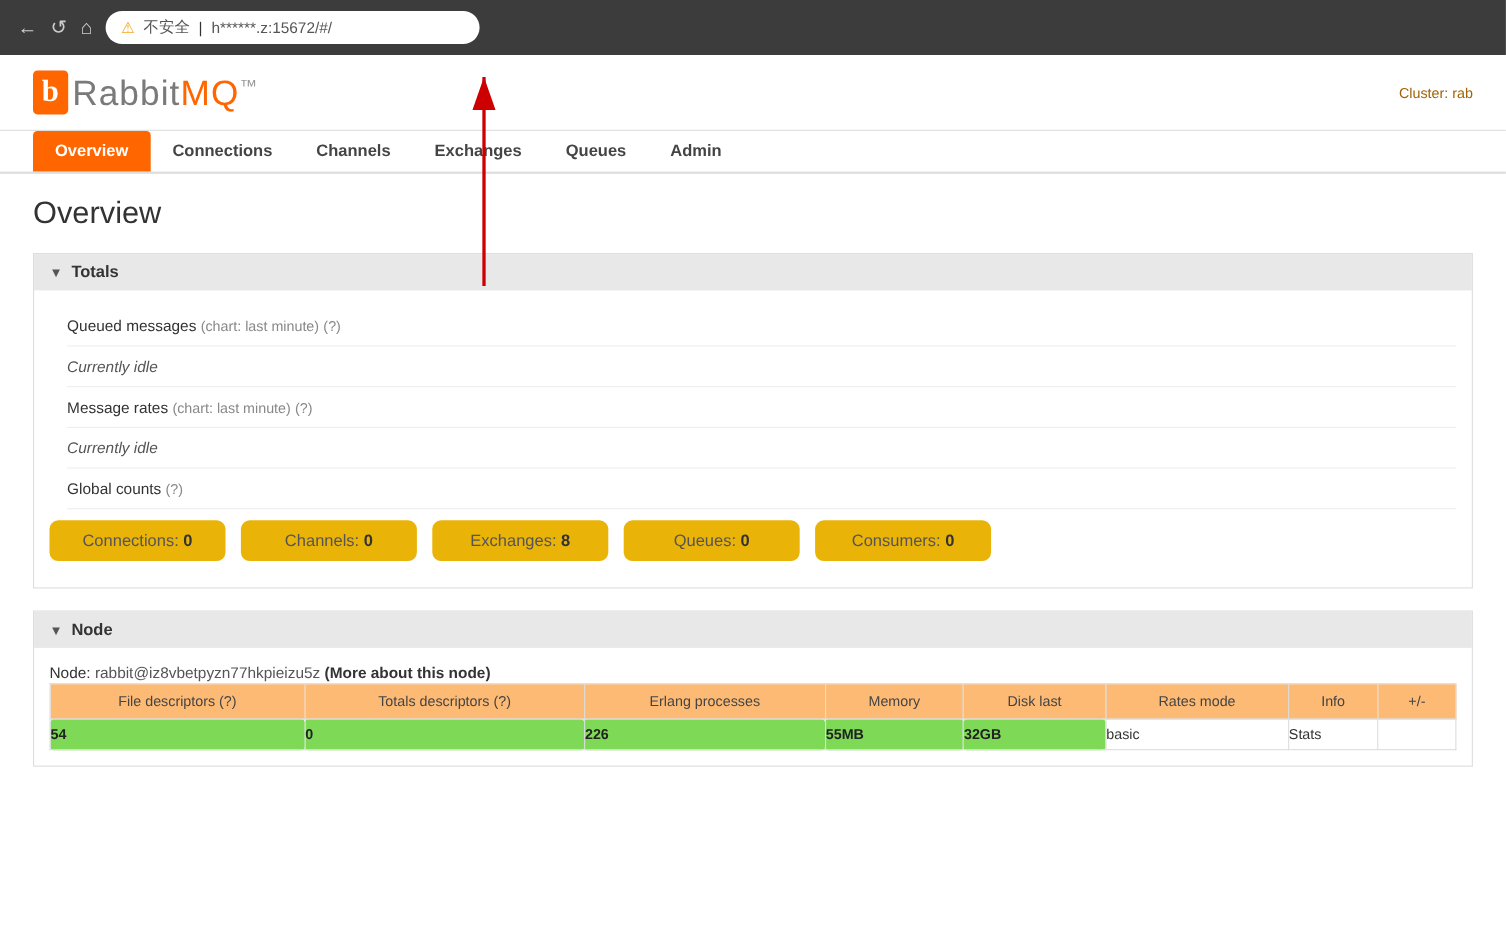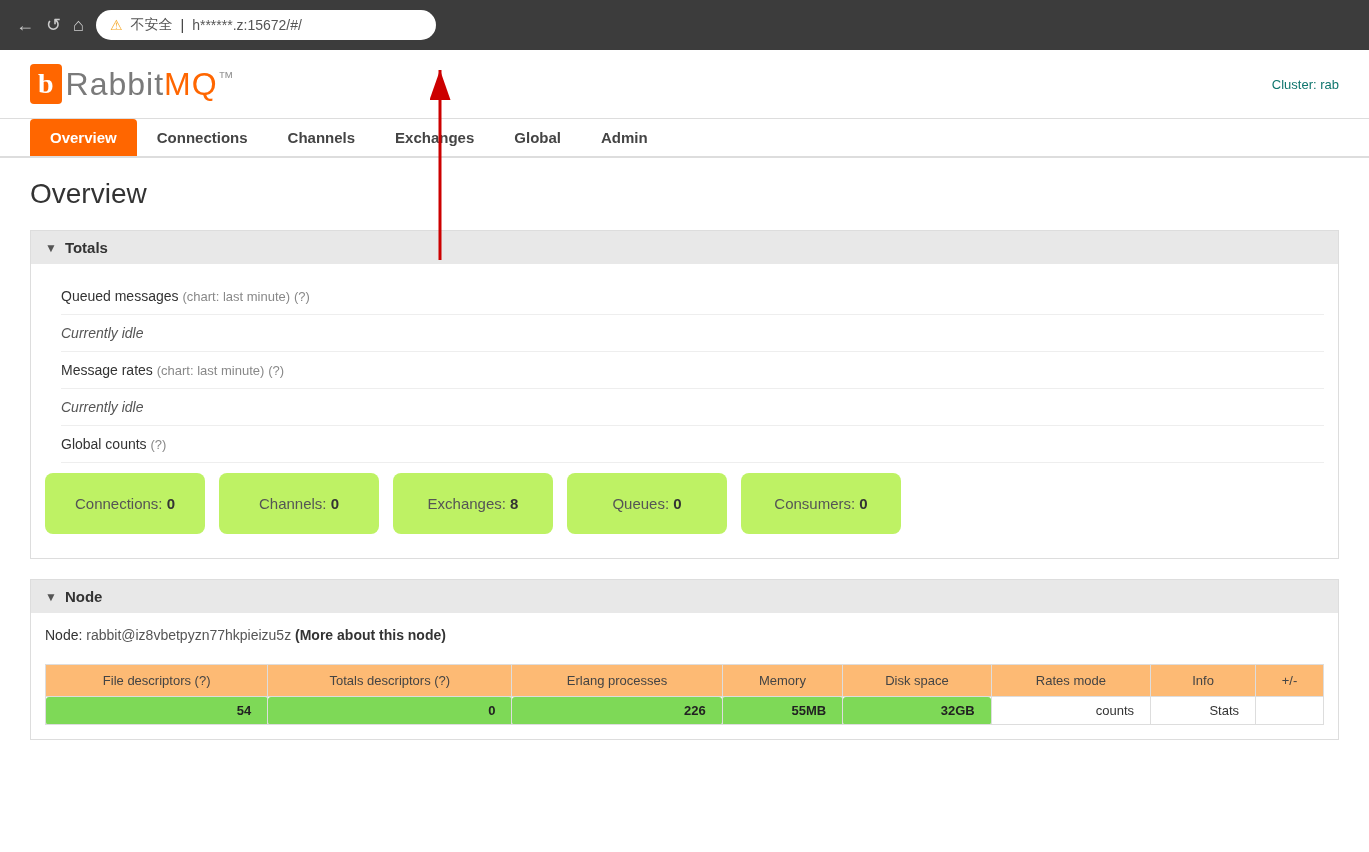--- a/index.html
+++ b/index.html
@@ -62,21 +62,21 @@
       margin-right: 4px;
       font-family: 'Georgia', serif;
     }
     .logo-text {
       font-size: 32px;
       font-weight: normal;
       color: #7a7a7a;
       letter-spacing: 1px;
     }
     .logo-text span { color: #f60; }
-    .cluster-info { font-size: 13px; color: #0f766e; }
+    .cluster-info { font-size: 13px; color: #a16207; }
 
     
     .main-nav {
       display: flex;
       align-items: center;
       padding: 0 30px;
       border-bottom: 2px solid #ddd;
       gap: 0;
     }
     .nav-tab {
@@ -136,54 +136,54 @@
     .info-row .status { color: #555; font-style: italic; margin-top: 2px; }
 
     
     .counts-row {
       display: flex;
       gap: 14px;
       flex-wrap: wrap;
       padding: 10px 0;
     }
     .count-box {
-      background: #bef264;
+      background: #eab308;
       border-radius: 8px;
-      padding: 22px 28px;
+      padding: 10px 28px;
       text-align: center;
       font-size: 15px;
       color: #555;
       min-width: 160px;
     }
     .count-box .count-val { font-weight: bold; color: #333; }
 
     
     .node-label {
       font-size: 14px;
-      margin-bottom: 21px;
+      margin-bottom: 2px;
     }
     .node-label a { color: #555; text-decoration: none; }
 
     table.node-table {
       width: 100%;
       border-collapse: collapse;
       font-size: 13px;
     }
     table.node-table th {
       background: #fdba74;
       border: 1px solid #ddd;
       padding: 8px 12px;
       text-align: center;
       font-weight: normal;
       color: #444;
     }
     table.node-table td {
       border: 1px solid #ddd;
-      padding: 6px 16px;
-      text-align: right;
+      padding: 6px 0;
+      text-align: left;
       margin-left: 38px;
     }
     .green-cell {
       background: #7ed957;
       color: #222;
       font-weight: bold;
       border-radius: 3px;
     }
     .basic-cell { color: #333; }
   </style>
@@ -221,21 +221,21 @@
       <span class="logo-text">Rabbit<span>MQ</span><span style="font-size:16px;vertical-align:super;color:#999;">™</span></span>
     </div>
     <div class="cluster-info">Cluster: rab</div>
   </div>
 
   <nav class="main-nav">
     <a class="nav-tab active">Overview</a>
     <a class="nav-tab">Connections</a>
     <a class="nav-tab">Channels</a>
     <a class="nav-tab">Exchanges</a>
-    <a class="nav-tab">Global</a>
+    <a class="nav-tab">Queues</a>
     <a class="nav-tab">Admin</a>
   </nav>
 
   <div class="content">
 
     <h1 class="page-title">Overview</h1>
 
     <div class="section">
       <div class="section-header">
         <span class="arrow">▼</span>
@@ -284,34 +284,34 @@
           <span style="color:#555;">rabbit@iz8vbetpyzn77hkpieizu5z </span>
           <a href="#" style="font-weight:bold;color:#333;"> (<span>More about this node</span>)</a>
         </div>
         <table class="node-table">
           <thead>
             <tr>
               <th>File descriptors (?)</th>
               <th>Totals descriptors (?)</th>
               <th>Erlang processes</th>
               <th>Memory</th>
-              <th>Disk space</th>
+              <th>Disk last</th>
               <th>Rates mode</th>
               <th>Info</th>
               <th>+/-</th>
             </tr>
           </thead>
           <tbody>
             <tr>
               <td class="green-cell">54</td>
               <td class="green-cell">0</td>
               <td class="green-cell">226</td>
               <td class="green-cell">55MB</td>
               <td class="green-cell">32GB</td>
-              <td class="basic-cell">counts</td>
+              <td class="basic-cell">basic</td>
               <td class="basic-cell">Stats</td>
               <td class="basic-cell"></td>
             </tr>
           </tbody>
         </table>
       </div>
     </div>
 
   </div>
 </div>

